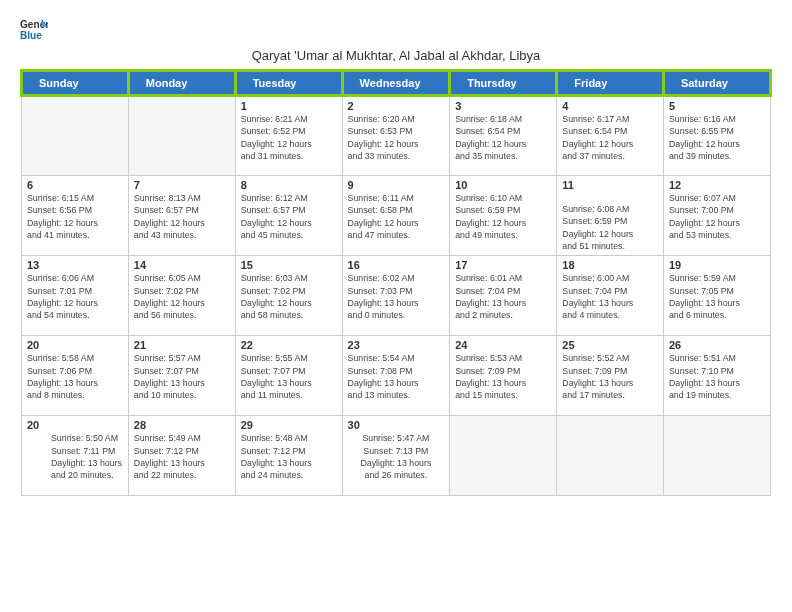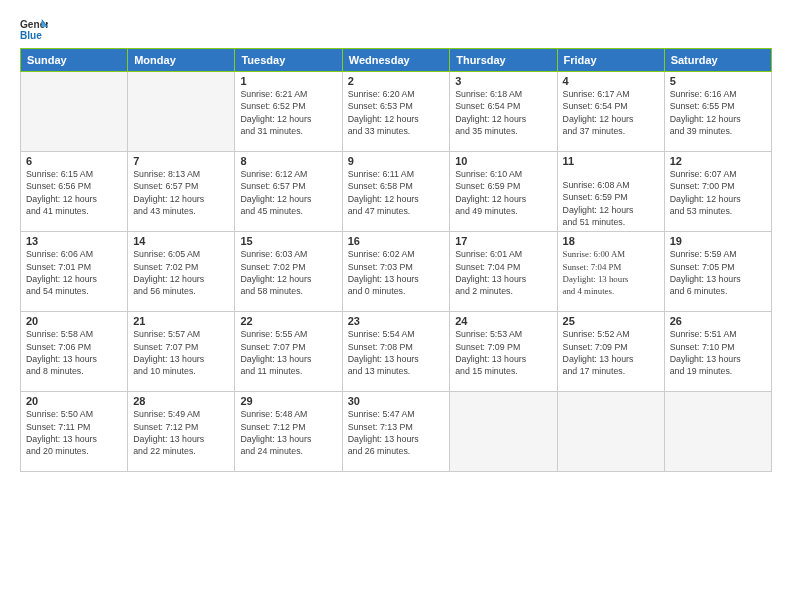--- a/index.html
+++ b/index.html
@@ -45,24 +45,24 @@
     }
     .calendar {
       width: 100%;
       border-collapse: collapse;
       font-size: 9.5px;
     }
     .calendar th {
       background: #2e75c2;
       color: #fff;
       text-align: left;
-      padding: 5px 6px;
+      padding: 5px 16px;
       font-size: 11px;
       font-weight: bold;
-      border: 1px solid #84cc16;
+      border: 3px solid #84cc16;
     }
     .calendar td {
       border: 1px solid #ccc;
       vertical-align: top;
       padding: 3px 5px;
       width: 108px;
       height: 80px;
       color: #333;
       background: #fff;
     }
@@ -88,20 +88,21 @@
   <div class="header-row">
     <div class="logo">
       <svg class="logo-icon" viewBox="0 0 36 36">
         <text x="0" y="16" font-size="13" font-weight="bold" fill="#333">General</text>
         <text x="0" y="29" font-size="13" font-weight="bold" fill="#1a6fb5">Blue</text>
         <polygon points="28,4 36,14 28,14" fill="#1a6fb5"></polygon>
         <polygon points="28,6 35,14 28,14" fill="#4fa3e0"></polygon>
       </svg>
     </div>
   </div>
+  <div class="subtitle">Qaryat 'Umar al Mukhtar, Al Jabal al Akhdar, Libya</div>
 
   <table class="calendar">
     <thead>
       <tr>
         <th>Sunday</th>
         <th>Monday</th>
         <th>Tuesday</th>
         <th>Wednesday</th>
         <th>Thursday</th>
         <th>Friday</th>
@@ -230,21 +231,21 @@
           </td>
           <td>
             <span class="day-num">17</span>
             <div class="day-info" style="white-space: pre-line;">Sunrise: 6:01 AM
 Sunset: 7:04 PM
 Daylight: 13 hours
 and 2 minutes.</div>
           </td>
           <td>
             <span class="day-num">18</span>
-            <div class="day-info" style="white-space: pre-line; font-family: Liberation Serif, serif;">Sunrise: 6:00 AM
+            <div class="day-info" style="white-space: pre-line;">Sunrise: 6:00 AM
 Sunset: 7:04 PM
 Daylight: 13 hours
 and 4 minutes.</div>
           </td>
           <td>
             <span class="day-num">19</span>
             <div class="day-info" style="white-space: pre-line;">Sunrise: 5:59 AM
 Sunset: 7:05 PM
 Daylight: 13 hours
 and 6 minutes.</div>
@@ -297,42 +298,42 @@
             <span class="day-num">26</span>
             <div class="day-info" style="white-space: pre-line;">Sunrise: 5:51 AM
 Sunset: 7:10 PM
 Daylight: 13 hours
 and 19 minutes.</div>
           </td>
         </tr>
         <tr>
           <td>
             <span class="day-num">20</span>
-            <div class="day-info" style="white-space: pre-line;">Sunrise: 5:50 AM
+            <div class="day-info" style="white-space: pre-line; margin-left: 24px;">Sunrise: 5:50 AM
 Sunset: 7:11 PM
 Daylight: 13 hours
 and 20 minutes.</div>
           </td>
           <td>
             <span class="day-num">28</span>
             <div class="day-info" style="white-space: pre-line;">Sunrise: 5:49 AM
 Sunset: 7:12 PM
 Daylight: 13 hours
 and 22 minutes.</div>
           </td>
           <td>
             <span class="day-num">29</span>
             <div class="day-info" style="white-space: pre-line;">Sunrise: 5:48 AM
 Sunset: 7:12 PM
 Daylight: 13 hours
 and 24 minutes.</div>
           </td>
           <td>
             <span class="day-num">30</span>
-            <div class="day-info" style="white-space: pre-line;">Sunrise: 5:47 AM
+            <div class="day-info" style="white-space: pre-line; text-align: center;">Sunrise: 5:47 AM
 Sunset: 7:13 PM
 Daylight: 13 hours
 and 26 minutes.</div>
           </td>
           <td class="empty"></td>
           <td class="empty"></td>
           <td class="empty"></td>
         </tr>
       </tbody>
   </table>

